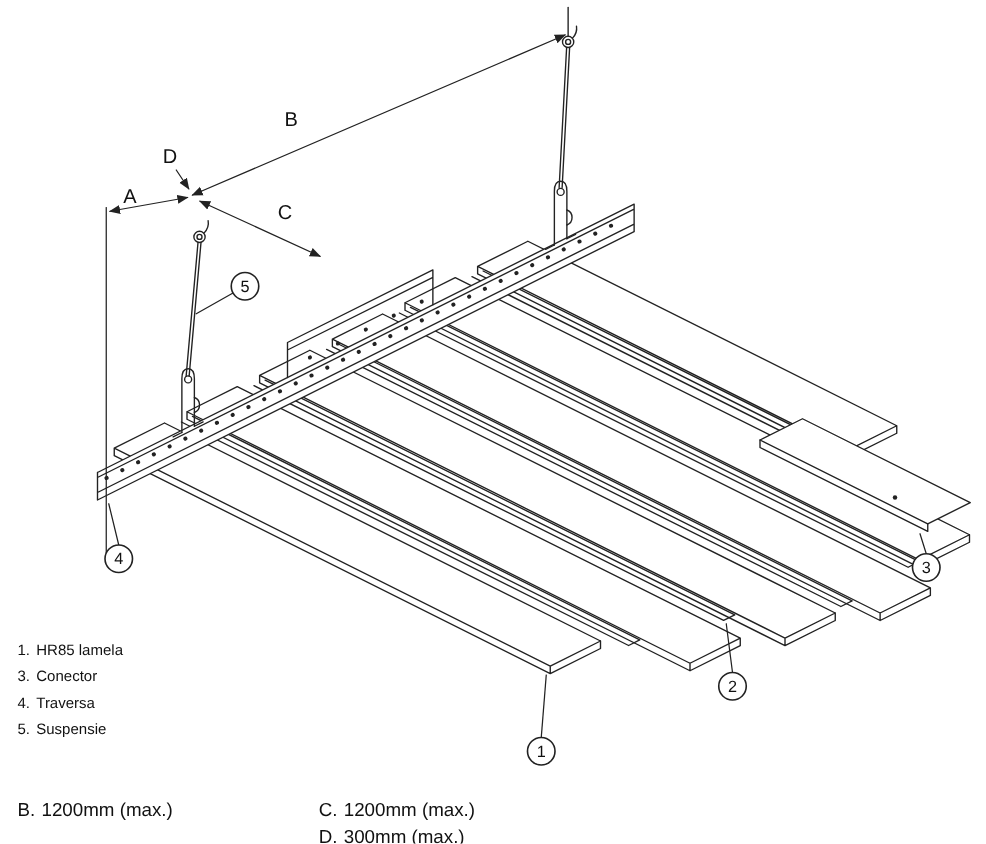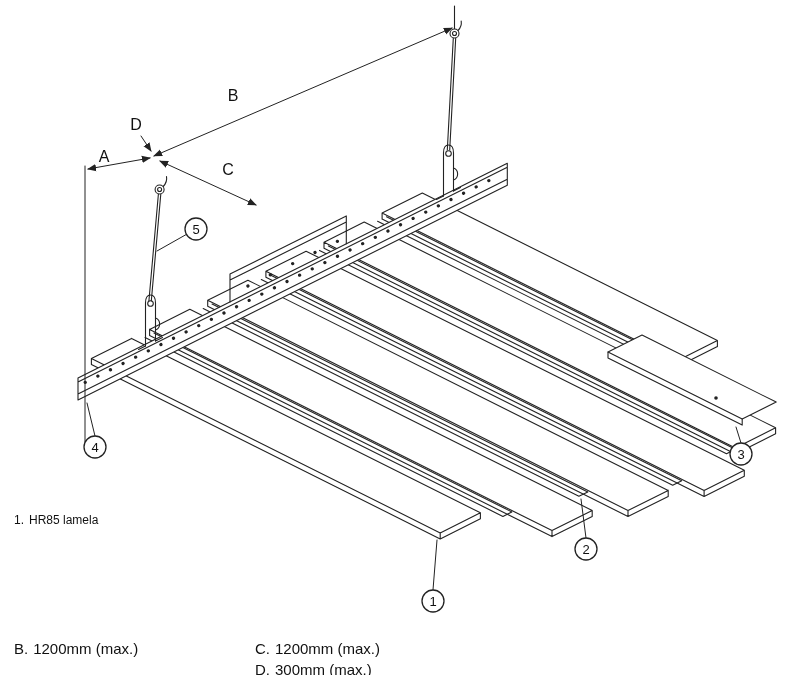--- a/index.html
+++ b/index.html
@@ -123,20 +123,23 @@
     </g>
     <g>
       <line class="thin" x1="741" y1="443" x2="736" y2="427"></line>
       <circle class="callout-circle" cx="741" cy="454" r="11"></circle>
       <text class="callout-num" x="741" y="458.5">3</text>
     </g>
   </svg>
 
   <div class="legend">
     <div><span class="num">1.</span><span>HR85 lamela</span></div>
+    <div><span class="num">3.</span><span>Conector</span></div>
+    <div><span class="num">4.</span><span>Traversa</span></div>
+    <div><span class="num">5.</span><span>Suspensie</span></div>
   </div>
 
   <div class="dims-left">
     <div><span class="dim-letter-span">B.</span><span>1200mm (max.)</span></div>
   </div>
   <div class="dims-right">
     <div><span class="dim-letter-span">C.</span><span>1200mm (max.)</span></div>
     <div><span class="dim-letter-span">D.</span><span>300mm (max.)</span></div>
   </div>
 

